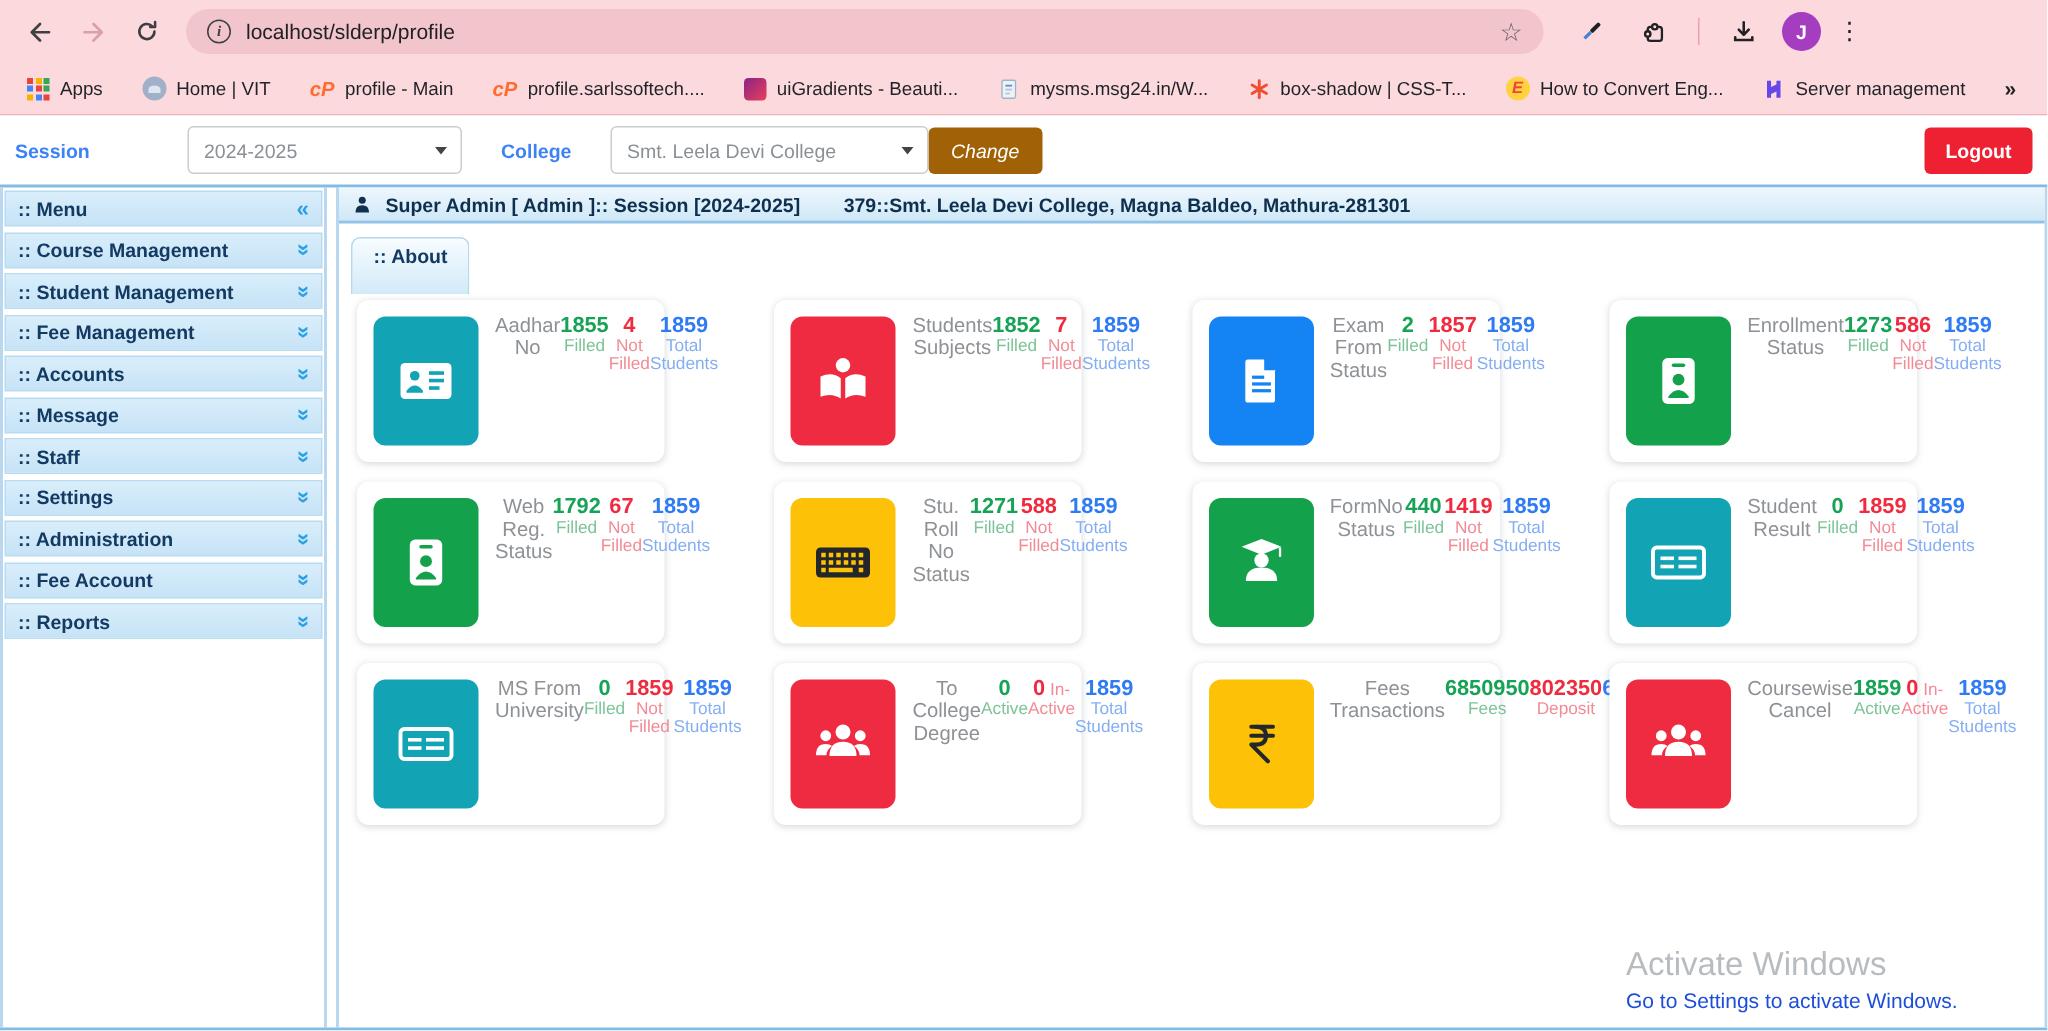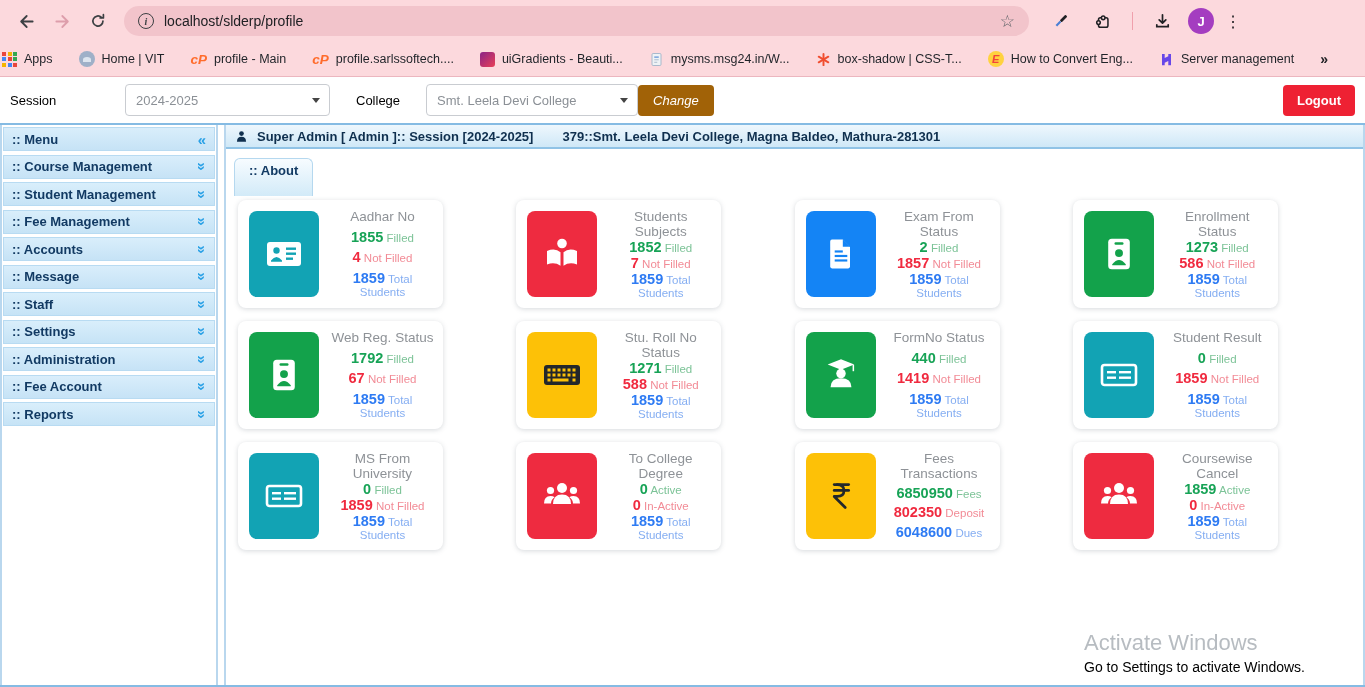--- a/index.html
+++ b/index.html
@@ -10,37 +10,37 @@
   .tb-btn { width:32px; height:32px; border-radius:50%; display:flex; align-items:center; justify-content:center; cursor:pointer; }
   .omnibox { flex:1; height:30px; margin:0 8px 0 6px; background:#f2c4cb; border-radius:15px; display:flex; align-items:center; padding:0 14px; gap:10px; max-width:905px; }
   .url-text { color:#202124; font-size:14px; }
   .info-ico { width:16px; height:16px; border:1.6px solid #3c4043; border-radius:50%; color:#3c4043; font-size:10px; font-weight:bold; display:flex; align-items:center; justify-content:center; font-family:"Liberation Serif", serif; font-style:italic; }
   .star { margin-left:auto; color:#5f6368; font-size:17px; }
   .tb-right { display:flex; align-items:center; gap:10px; margin-left:4px; }
   .tb-divider { width:1px; height:18px; background:#f0a0ac; margin:0 3px; }
   .avatar { width:26px; height:26px; border-radius:50%; background:#a43dc0; color:#fff; font-size:13px; font-weight:bold; display:flex; align-items:center; justify-content:center; }
   .kebab { color:#202124; font-size:16px; letter-spacing:0; width:18px; text-align:center; }
 
-  .bookmarks { height:35px; background:#fcd9dd; border-bottom:1px solid #ecb6bf; display:flex; align-items:center; padding:0 2px; gap:26px; font-size:12.5px; color:#1f2328; }
+  .bookmarks { height:35px; background:#fcd9dd; border-bottom:1px solid #ecb6bf; display:flex; align-items:center; padding:0 18px; gap:26px; font-size:12.5px; color:#1f2328; }
   .bm { display:flex; align-items:center; gap:7px; cursor:pointer; white-space:nowrap; }
   .apps-grid { display:grid; grid-template-columns:repeat(3,4px); grid-template-rows:repeat(3,4px); gap:1.5px; }
   .apps-grid i { display:block; }
   .cp-logo { color:#ff6c2c; font-weight:bold; font-style:italic; font-size:13.5px; }
   .grad-sq { width:15px; height:15px; border-radius:3px; background:linear-gradient(135deg,#8a2387,#e94057); }
   .e-badge { width:16px; height:16px; border-radius:50%; background:#ffd23f; color:#f3443c; font-weight:bold; font-style:italic; font-size:11px; display:flex; align-items:center; justify-content:center; }
   .vit-ico { width:16px; height:16px; border-radius:50%; background:#9fb0c8; display:flex; align-items:center; justify-content:center; }
   .vit-ico i { width:8px; height:5px; border-radius:50% 50% 0 0; background:#dde5ef; display:block; }
   .ovf { font-size:14px; font-weight:bold; color:#202124; }
 
   
   .app-header { height:46px; background:#fff; display:flex; align-items:center; padding:0 10px; font-size:13px; }
-  .hdr-label { font-weight:normal; color:#000000; width:115px; }
+  .hdr-label { font-weight:bold; color:#3b82f6; width:115px; }
   .hdr-label.college { width:auto; margin:0 26px 0 26px; }
   .sel-wrap { position:relative; display:inline-block; }
-  .sel-wrap select { appearance:none; -webkit-appearance:none; width:205px; height:32px; border:1px solid #c9ccd1; border-radius:4px; background:#fff; color:#8b9096; font-size:13px; padding:0 26px 0 10px; font-family:"Liberation Sans", sans-serif; }
+  .sel-wrap select { appearance:none; -webkit-appearance:none; width:183px; height:32px; border:1px solid #c9ccd1; border-radius:4px; background:#fff; color:#8b9096; font-size:13px; padding:0 26px 0 10px; font-family:"Liberation Sans", sans-serif; }
   .sel-wrap.college select { width:212px; }
   .sel-wrap::after { content:""; position:absolute; right:10px; top:14px; border-left:4.5px solid transparent; border-right:4.5px solid transparent; border-top:5.5px solid #444; pointer-events:none; }
   .btn { border:none; border-radius:4px; color:#fff; font-size:13px; padding:8px 15px; cursor:pointer; font-family:"Liberation Sans", sans-serif; }
   .btn-change { background:#a16207; margin-left:0;font-style:italic; }
   .btn-logout { background:#ee2133; margin-left:auto; font-weight:bold; padding:8px 14px; }
 
   
   .content { display:flex; gap:6px; height:564px; border-top:2px solid #85bbe3; border-bottom:2px solid #85bbe3; background:#fff;justify-content:space-between; }
   .sidebar { width:218px; border-left:2px solid #b9d7ee; border-right:2px solid #b9d7ee; padding:2px 1px; }
   .side-item { height:24px; margin-bottom:3.5px; background:linear-gradient(#d9eefb,#c6e3f6); border:1px solid #b8dbf2; display:flex; align-items:center; padding:0 8px; color:#123a63; font-weight:bold; font-size:13px; cursor:pointer; }
@@ -50,31 +50,31 @@
   .main { flex:1; border-left:2px solid #b9d7ee; border-right:2px solid #b9d7ee; position:relative; display:flex; flex-direction:column; }
   .userbar { height:24px; background:linear-gradient(#eef7fd,#cfe8f7); border-bottom:2px solid #90c3e6; display:flex; align-items:center; padding:0 9px; color:#0f2f4e; font-weight:bold; font-size:13px; gap:9px; }
   .userbar .college-info { margin-left:20px; }
   .tab-row { padding:9px 0 0 8px; }
   .tab { display:inline-block; padding:4px 14px 18px; background:linear-gradient(#f7fcff,#d2eaf8); border:1px solid #b5d8ef; border-bottom:none; border-radius:6px 6px 0 0; color:#123a63; font-weight:bold; font-size:13px; cursor:pointer; }
 
   .cards { display:grid; grid-template-columns:repeat(4,1fr); row-gap:13px; padding:4px 12px 0 12px; }
   .card { width:205px; height:108px; background:#fff; border-radius:8px; box-shadow:0 1px 5px rgba(120,130,140,.3); display:flex; cursor:pointer; }
   .card-ico { width:70px; height:86px; margin:11px; border-radius:8px; display:flex; align-items:center; justify-content:center; background:var(--c); color:var(--c); flex-shrink:0; }
   .card-ico svg .cut { fill:currentColor; }
-  .card-body { flex:1; padding:9px 8px 10px 0; display:flex; flex-direction:column; justify-content:space-between; text-align:center; }
+  .card-body { flex:1; padding:9px 8px 10px 0; display:flex; flex-direction:row; justify-content:space-between; text-align:center; }
   .card-title { color:#8e9297; font-size:13.5px; }
   .stat { font-size:11.5px; }
   .stat .val { font-weight:bold; font-size:14.5px; }
   .stat.g .val { color:#17a356; } .stat.g .lab { color:#7cc397; }
   .stat.r .val { color:#f02a3f; } .stat.r .lab { color:#f28b96; }
   .stat.b .val { color:#2e7bf3; } .stat.b .lab { color:#85aef2; }
 
   .watermark { position:absolute; right:58px; bottom:10px; }
   .wm1 { font-size:22px; color:#b7bcc1; }
-  .wm2 { font-size:14px; color:#000000; margin-top:3px; }
+  .wm2 { font-size:14px; color:#1d4ed8; margin-top:3px; }
 </style>
 </head>
 <body>
 
 <div class="toolbar">
   <div class="tb-btn">
     <svg viewBox="0 0 20 20" width="19" height="19">
         <path d="M16.5 10 H4.8 M10.2 4.2 L4.4 10 l5.8 5.8" fill="none" stroke="#3c4043" stroke-width="1.9" stroke-linecap="round" stroke-linejoin="round"></path>
       </svg>
   </div>

